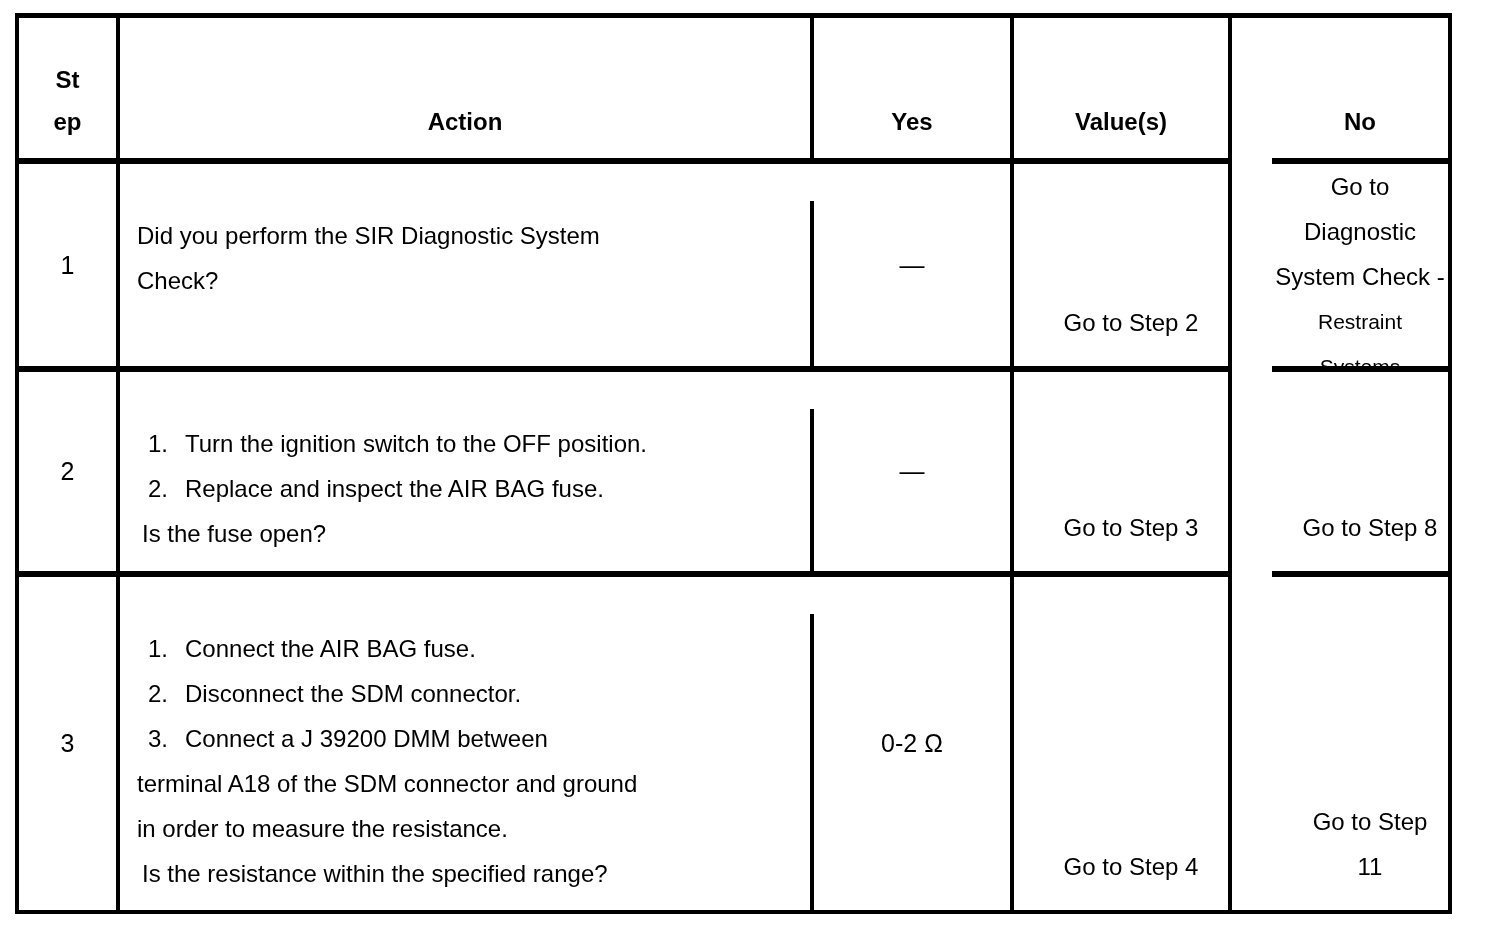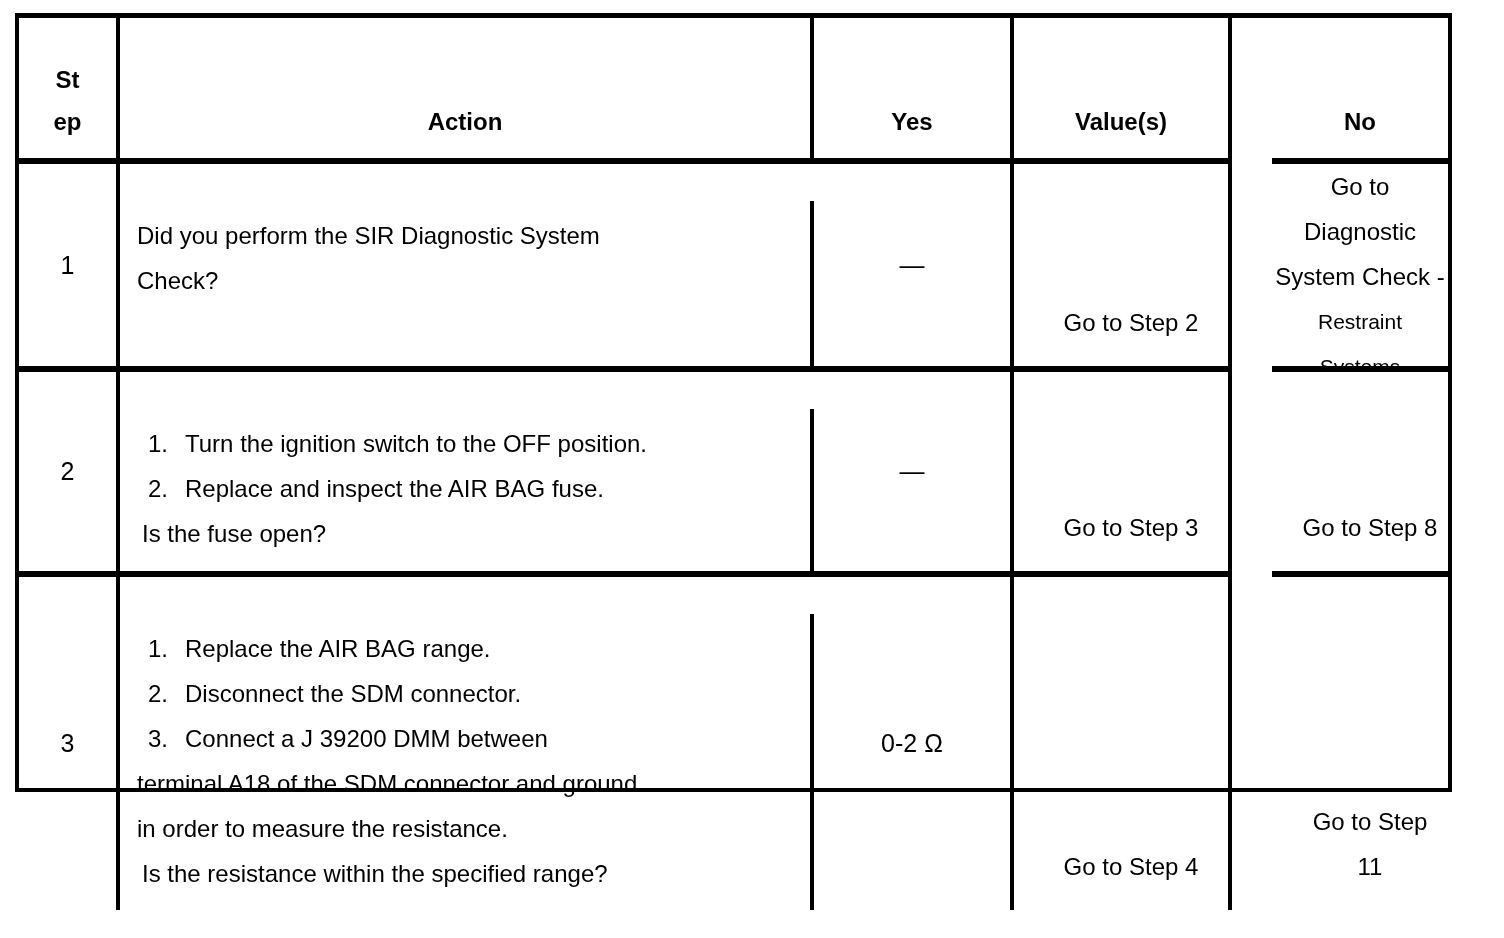--- a/index.html
+++ b/index.html
@@ -5,21 +5,21 @@
   html,body{margin:0;padding:0;}
   body{
     width:1504px;height:938px;position:relative;
     background:#ffffff;color:#000000;
     font-family:"Liberation Sans", sans-serif;
     -webkit-font-smoothing:antialiased;
     overflow:hidden;
   }
   .doc-table{
     position:absolute;left:15px;top:13px;
-    width:1437px;height:779px;
+    width:1437px;height:901px;
     box-sizing:border-box;
     border:4px solid #000;border-top-width:5px;
     display:grid;
     grid-template-columns:101px 694px 200px 218px 216px;
     grid-template-rows:146px 208px 205px 333px;
     background:#fff;
   }
   .c{
     box-sizing:border-box;
     border-right:4px solid #000;
@@ -144,21 +144,21 @@
     <div>Go to Step 8</div>
   </div>
 
   <div class="c stepc lastrow">
     <div>3</div>
   </div>
   <div class="c actionc lastrow">
     <div class="mainlines">
       <div class="listline">
         <span class="num">1.</span>
-        <span>Replace the AIR BAG range.</span>
+        <span>Connect the AIR BAG fuse.</span>
       </div>
       <div class="listline">
         <span class="num">2.</span>
         <span>Disconnect the SDM connector.</span>
       </div>
       <div class="listline">
         <span class="num">3.</span>
         <span>Connect a J 39200 DMM between</span>
       </div>
       <div>terminal A18 of the SDM connector and ground</div>

